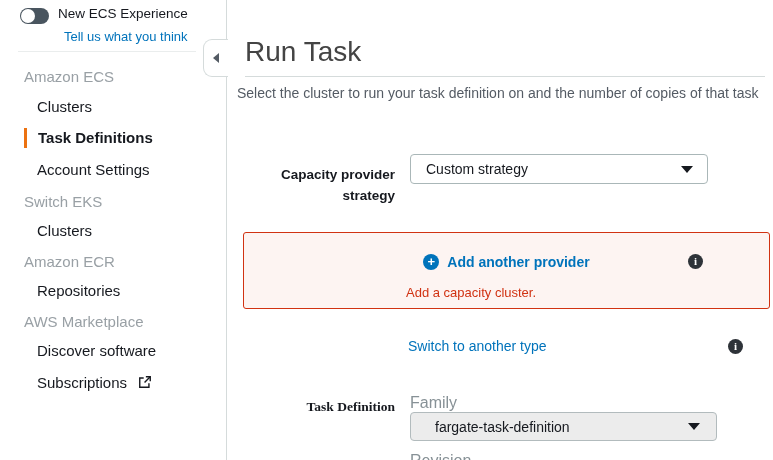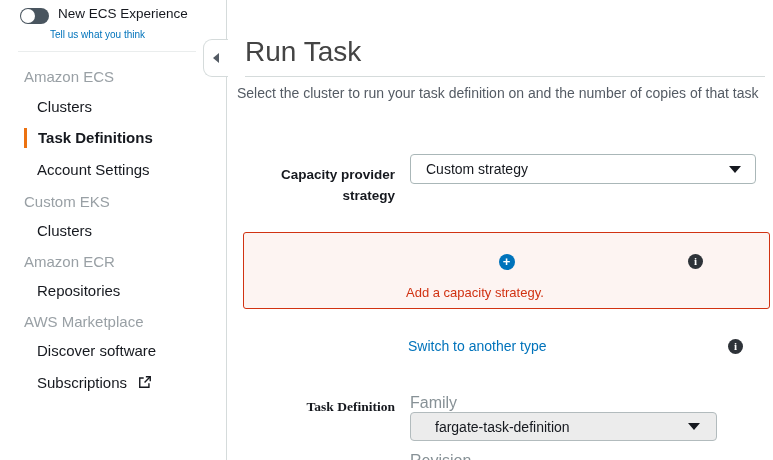--- a/index.html
+++ b/index.html
@@ -20,21 +20,21 @@
   }
   .toggle .knob {
     position:absolute; left:1px; top:1px; width:14px; height:14px;
     background:#fff; border-radius:50%;
   }
   .toggle-label {
     position:absolute; left:58px; top:6px; font-size:13.5px; color:#16191f;
     white-space:nowrap;
   }
   .feedback {
-    position:absolute; left:50px; top:29px; font-size:10px; color:#0073bb;
+    position:absolute; left:64px; top:29px; font-size:13px; color:#0073bb;
     text-decoration:none; cursor:pointer; white-space:nowrap;
   }
   .side-divider {
     position:absolute; left:18px; top:51px; width:178px; height:1px; background:#eaeded;
   }
   .collapse-tab {
     position:absolute; left:203px; top:39px; width:25px; height:38px;
     background:#fff; border:1px solid #d5dbdb; border-right:none;
     border-radius:9px 0 0 9px; cursor:pointer; z-index:3;
     display:flex; align-items:center; justify-content:center;
@@ -71,21 +71,21 @@
     position:absolute; left:245px; width:150px; text-align:right;
     font-size:13.5px; font-weight:bold; color:#16191f; line-height:21px;
   }
   .cap-label { top:164px; }
   .td-label  { top:396px;font-family:Liberation Serif, serif; }
 
   .select {
     position:absolute; height:30px; border:1px solid #aab7b8; border-radius:4px;
     font-size:14px; color:#16191f; display:flex; align-items:center; cursor:pointer;
   }
-  .select1 { left:410px; top:154px; width:346px; background:#fff; padding-left:15px; }
+  .select1 { left:410px; top:154px; width:298px; background:#fff; padding-left:15px; }
   .select2 { left:410px; top:412px; width:307px; height:29px; background:#ececec;
              border-color:#b2bbbd; padding-left:24px; }
   .caret {
     position:absolute; right:14px; top:11px; width:0; height:0;
     border-left:6.5px solid transparent; border-right:6.5px solid transparent;
     border-top:7px solid #16191f;
   }
   .select2 .caret { top:10px; right:16px; }
 
   .error-box {
@@ -142,21 +142,21 @@
     <span class="tri-left"></span>
   </div>
 
   <div class="nav-row nav-section" style="top:66px">Amazon ECS</div>
   <div class="nav-row nav-item" style="top:96px">Clusters</div>
   <div class="nav-row nav-item selected" style="top:127px">
     <span class="sel-bar"></span>
     <span>Task Definitions</span>
   </div>
   <div class="nav-row nav-item" style="top:159px">Account Settings</div>
-  <div class="nav-row nav-section" style="top:191px">Custom EKS</div>
+  <div class="nav-row nav-section" style="top:191px">Switch EKS</div>
   <div class="nav-row nav-item" style="top:220px">Clusters</div>
   <div class="nav-row nav-section" style="top:251px">Amazon ECR</div>
   <div class="nav-row nav-item" style="top:280px">Repositories</div>
   <div class="nav-row nav-section" style="top:311px">AWS Marketplace</div>
   <div class="nav-row nav-item" style="top:340px">Discover software</div>
   <div class="nav-row nav-item" style="top:372px">
     <span>Subscriptions</span>
     <svg class="ext-icon" width="14" height="14" viewBox="0 0 16 16">
       <path d="M12.5 9.5 V14 H2 V3.5 H6.5" fill="none" stroke="#16191f" stroke-width="1.6"></path>
       <path d="M9 2 H14 V7" fill="none" stroke="#16191f" stroke-width="1.6"></path>
@@ -172,23 +172,24 @@
 <div class="form-label cap-label">Capacity provider strategy</div>
 
 <div class="select select1">
   <span>Custom strategy</span>
   <span class="caret"></span>
 </div>
 
 <div class="error-box">
   <div class="add-row">
     <span class="plus-icon">+</span>
+    <a class="add-link">Add another provider</a>
   </div>
   <span class="info-icon info1">i</span>
-  <div class="error-msg">Add a capacity strategy.</div>
+  <div class="error-msg">Add a capacity cluster.</div>
 </div>
 
 <a class="switch-link">Switch to another type</a>
 <span class="info-icon info2">i</span>
 
 <div class="form-label td-label">Task Definition</div>
 
 <div class="field-label family-label">Family</div>
 
 <div class="select select2">

